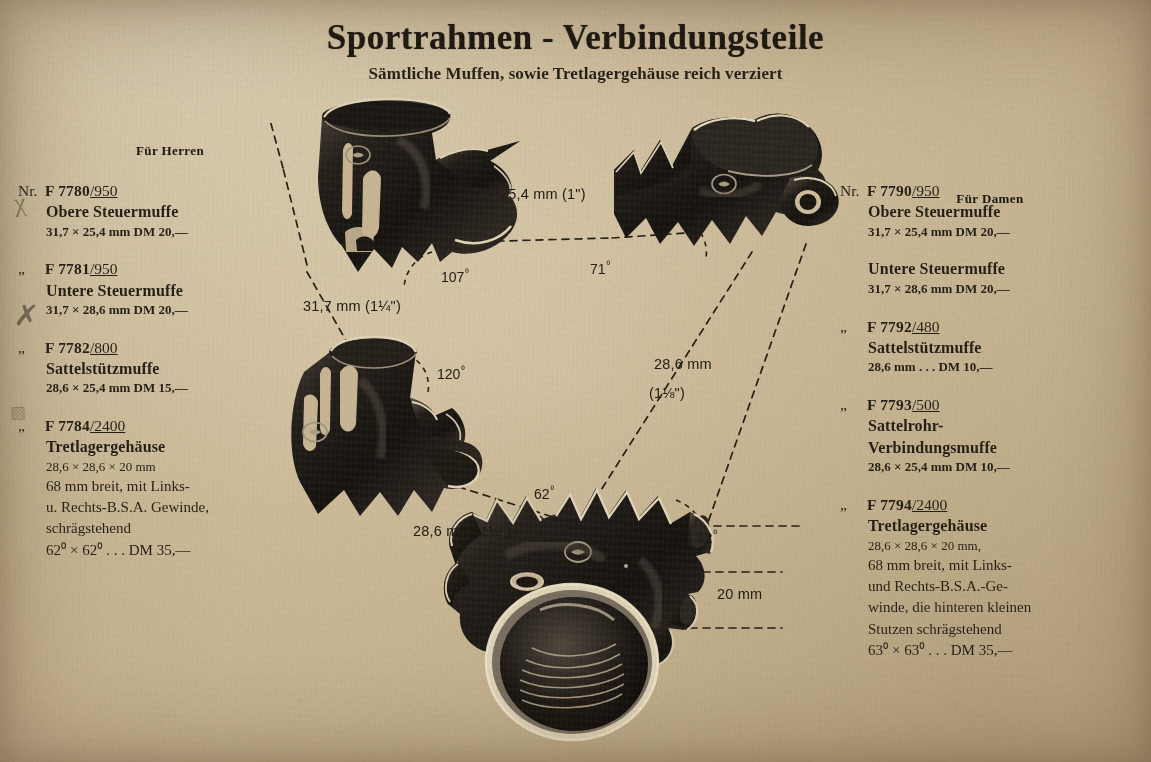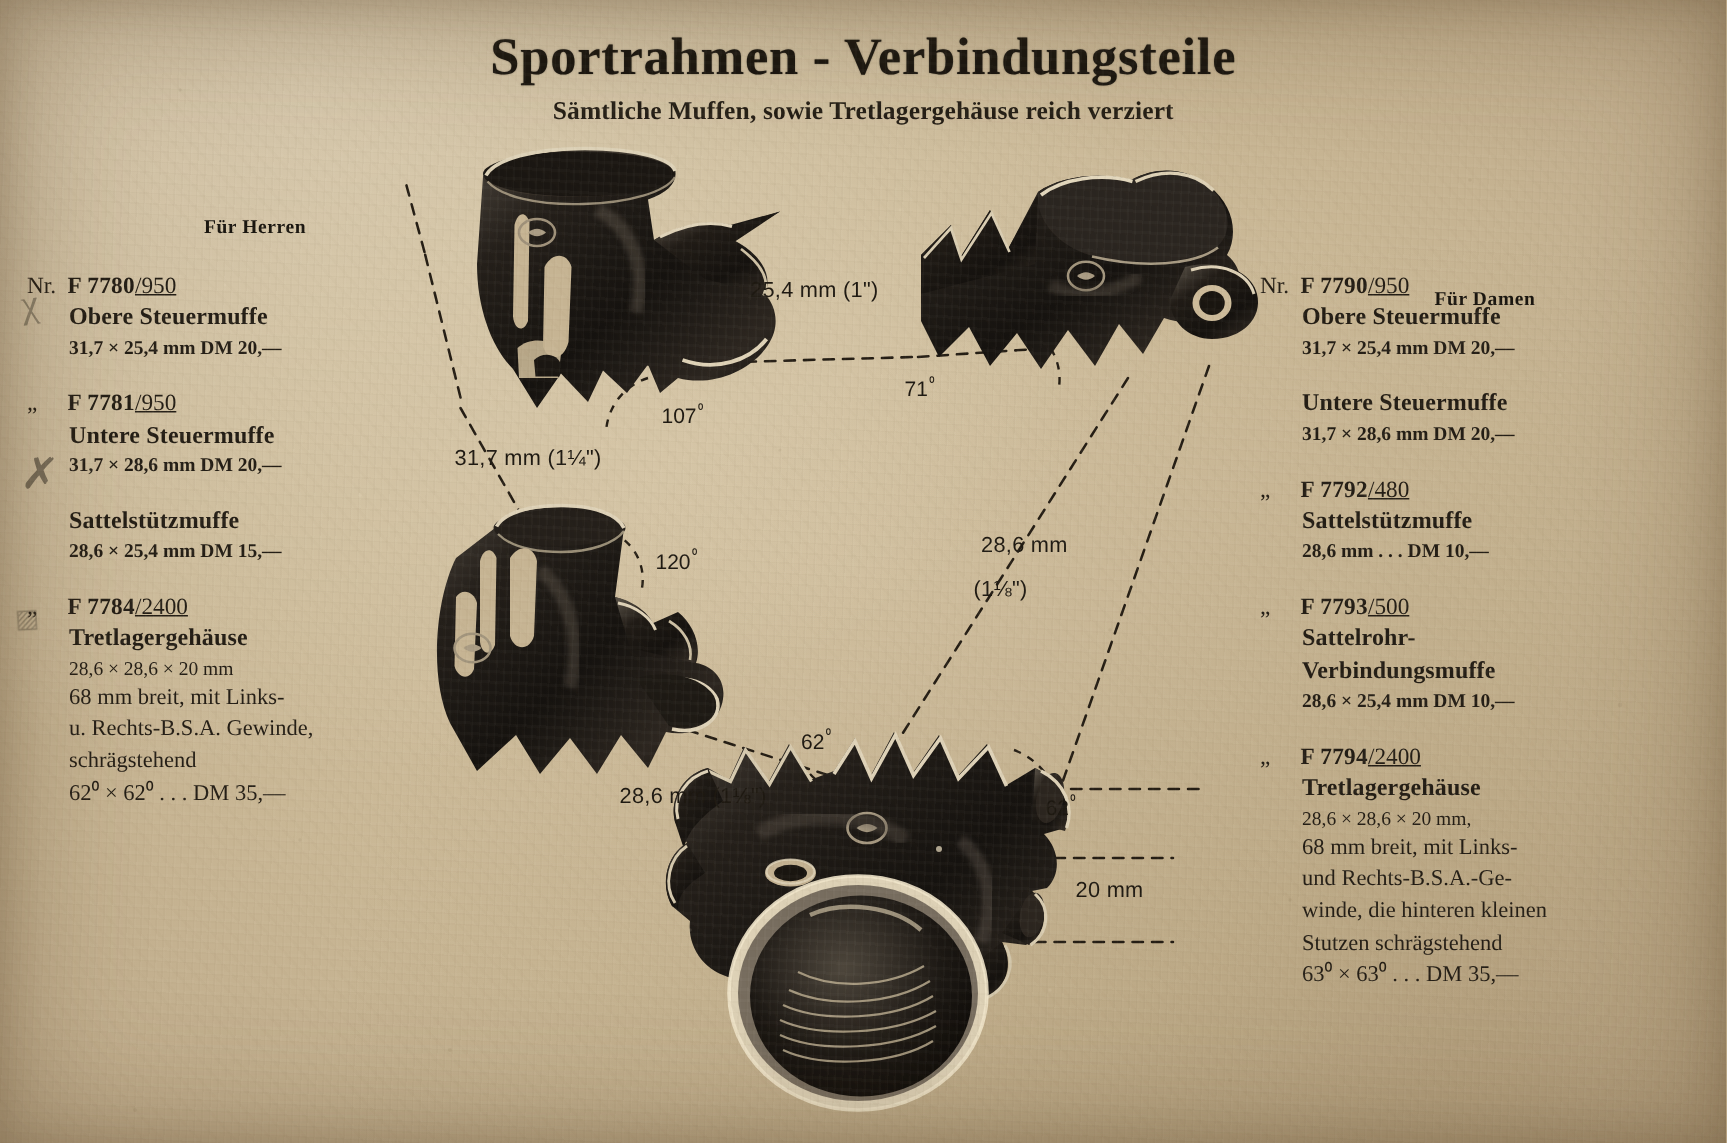--- a/index.html
+++ b/index.html
@@ -314,20 +314,21 @@
         <div class="e-num"><span class="prefix">Nr.</span><span class="code">F 7780</span><span class="slash">/950</span></div>
         <div class="e-name">Obere Steuermuffe</div>
         <div class="e-spec bold">31,7 × 25,4  mm  DM 20,—</div>
       </div>
       <div class="entry">
         <div class="e-num"><span class="prefix">„</span><span class="code">F 7781</span><span class="slash">/950</span></div>
         <div class="e-name">Untere Steuermuffe</div>
         <div class="e-spec bold">31,7 × 28,6  mm  DM 20,—</div>
       </div>
       <div class="entry">
+        <div class="e-num"><span class="prefix">„</span><span class="code">F 7782</span><span class="slash">/800</span></div>
         <div class="e-name">Sattelstützmuffe</div>
         <div class="e-spec bold">28,6 × 25,4  mm  DM 15,—</div>
       </div>
       <div class="entry">
         <div class="e-num"><span class="prefix">„</span><span class="code">F 7784</span><span class="slash">/2400</span></div>
         <div class="e-name">Tretlagergehäuse</div>
         <div class="e-spec">28,6 × 28,6 × 20  mm</div>
         <div class="e-desc">
           <div>68  mm  breit,  mit  Links-</div>
           <div>u. Rechts-B.S.A. Gewinde,</div>
@@ -378,21 +379,21 @@
   <div class="dimlabel" style="left:500px;top:186px;">25,4 mm  (1")</div>
   <div class="dimlabel" style="left:303px;top:298px;">31,7 mm (1¼")</div>
   <div class="dimlabel" style="left:654px;top:356px;text-align:center;">28,6 mm</div>
   <div class="dimlabel" style="left:649px;top:385px;">(1⅛")</div>
   <div class="dimlabel" style="left:413px;top:523px;">28,6 mm (1⅛")</div>
   <div class="dimlabel" style="left:717px;top:586px;">20  mm</div>
 
   <div class="anglelabel" style="left:441px;top:266px;">
     <span>107</span><span class="deg">⁰</span>
   </div>
-  <div class="anglelabel" style="left:590px;top:248px;margin-left:13px;">
+  <div class="anglelabel" style="left:590px;top:258px;">
     <span>71</span><span class="deg">⁰</span>
   </div>
   <div class="anglelabel" style="left:437px;top:363px;">
     <span>120</span><span class="deg">⁰</span>
   </div>
   <div class="anglelabel" style="left:534px;top:483px;">
     <span>62</span><span class="deg">⁰</span>
   </div>
   <div class="anglelabel" style="left:697px;top:527px;">
     <span>62</span><span class="deg">⁰</span>

